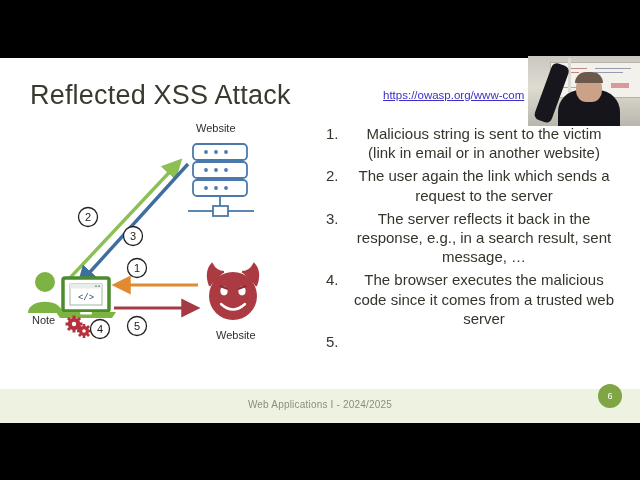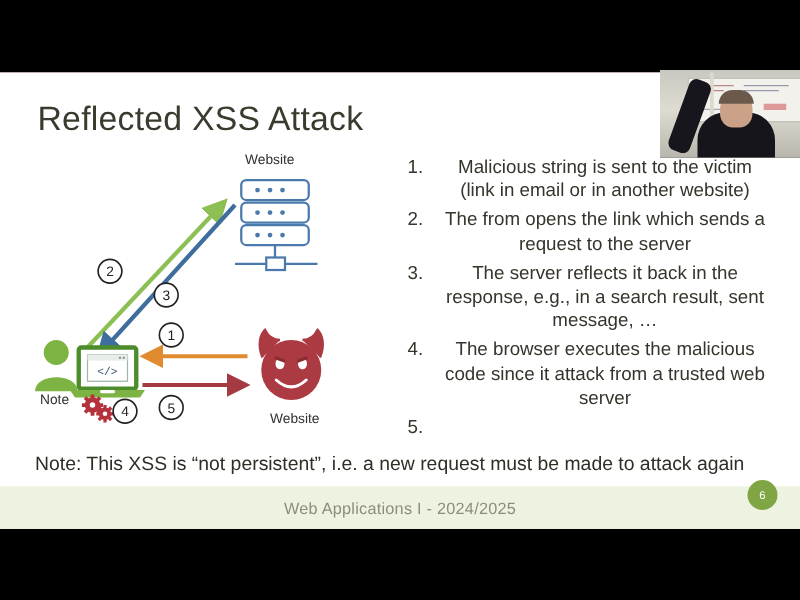--- a/index.html
+++ b/index.html
@@ -1,18 +1,18 @@
 <!DOCTYPE html>
 <html><head>
 <meta charset="utf-8">
 <title>Reflected XSS Attack</title>
 <style>
   html,body{margin:0;padding:0;background:#000;}
   body{width:640px;height:480px;overflow:hidden;font-family:"Liberation Sans",sans-serif;}
-  #screen{position:relative;width:640px;height:480px;background:#f9a8d4;border-radius:32px;}
+  #screen{position:relative;width:640px;height:480px;background:#86efac;border-radius:32px;}
 
   
   .bar{position:absolute;left:0;width:640px;background:#000;}
   #bar-top{top:0;height:58px;}
   #bar-bottom{top:423px;height:57px;}
 
   
   #slide{position:absolute;left:0;top:58px;width:640px;height:365px;background:#ffffff;}
 
   #title{position:absolute;left:30px;top:22px;font-size:27px;color:#3a3a2e;
@@ -26,21 +26,21 @@
   .li{position:relative;display:flex;margin-bottom:4px;}
   .li-num{width:26px;flex:0 0 26px;font-size:15px;color:#35352c;line-height:1.28;}
   .li-txt{font-size:15px;color:#35352c;line-height:1.28;text-align:center;}
 
   
   #note{position:absolute;left:28px;top:305px;font-size:15.5px;color:#2f2f26;white-space:nowrap;}
 
   
   #footer{position:absolute;left:0;top:331px;width:640px;height:34px;background:#eef3e1;}
   #footer-text{position:absolute;left:50%;transform:translateX(-50%);top:10px;
-               font-size:13px;color:#8d8d7e;letter-spacing:.2px;white-space:nowrap;}
+               font-size:10px;color:#8d8d7e;letter-spacing:.2px;white-space:nowrap;}
   #page-badge{position:absolute;left:598px;top:326px;width:24px;height:24px;border-radius:50%;
               background:#7fa544;color:#fff;font-size:9px;display:flex;align-items:center;
               justify-content:center;}
 
   
   #diagram{position:absolute;left:16px;top:60px;width:300px;height:240px;}
   #diagram svg{display:block;}
   .lbl{position:absolute;font-size:11px;color:#2f2f2f;text-align:center;}
   #lbl-website{left:180px;top:4px;}
   #lbl-user{left:16px;top:196px;}
@@ -69,20 +69,21 @@
 
 <div id="screen">
 
   <div class="bar" id="bar-top"></div>
   <div class="bar" id="bar-bottom"></div>
 
   <div id="slide">
 
     <div id="title">Reflected XSS Attack</div>
 
+    <a id="link" href="#">https://owasp.org/www-com</a>
 
     <div id="diagram">
       <svg width="300" height="240" viewBox="0 0 300 240">
         <defs>
           <marker id="ah-green" markerWidth="6" markerHeight="6" refX="4.6" refY="3" orient="auto">
             <path d="M0,0 L6,3 L0,6 z" fill="#8cbf54"></path>
           </marker>
           <marker id="ah-blue" markerWidth="6" markerHeight="6" refX="4.6" refY="3" orient="auto">
             <path d="M0,0 L6,3 L0,6 z" fill="#3e6e9e"></path>
           </marker>
@@ -194,36 +195,35 @@
       <div class="lbl" id="lbl-attacker">Website</div>
     </div>
 
     <div id="list">
       <div class="li">
         <span class="li-num">1.</span>
         <span class="li-txt">Malicious string is sent to the victim (link in email or in another website)</span>
       </div>
       <div class="li">
         <span class="li-num">2.</span>
-        <span class="li-txt">The from opens the link which sends a request to the server</span>
+        <span class="li-txt">The user again the link which sends a request to the server</span>
       </div>
       <div class="li">
         <span class="li-num">3.</span>
         <span class="li-txt">The server reflects it back in the response, e.g., in a search result, sent message, …</span>
       </div>
       <div class="li">
         <span class="li-num">4.</span>
-        <span class="li-txt">The browser executes the malicious code since it attack from a trusted web server</span>
+        <span class="li-txt">The browser executes the malicious code since it comes from a trusted web server</span>
       </div>
       <div class="li">
         <span class="li-num">5.</span>
       </div>
     </div>
 
-    <div id="note">Note: This XSS is “not persistent”, i.e. a new request must be made to attack again</div>
 
     <div id="footer">
       <div id="footer-text">Web Applications I - 2024/2025</div>
     </div>
     <div id="page-badge">6</div>
   </div>
 
   <div id="webcam">
     <div class="wall"></div>
     <div class="board">

